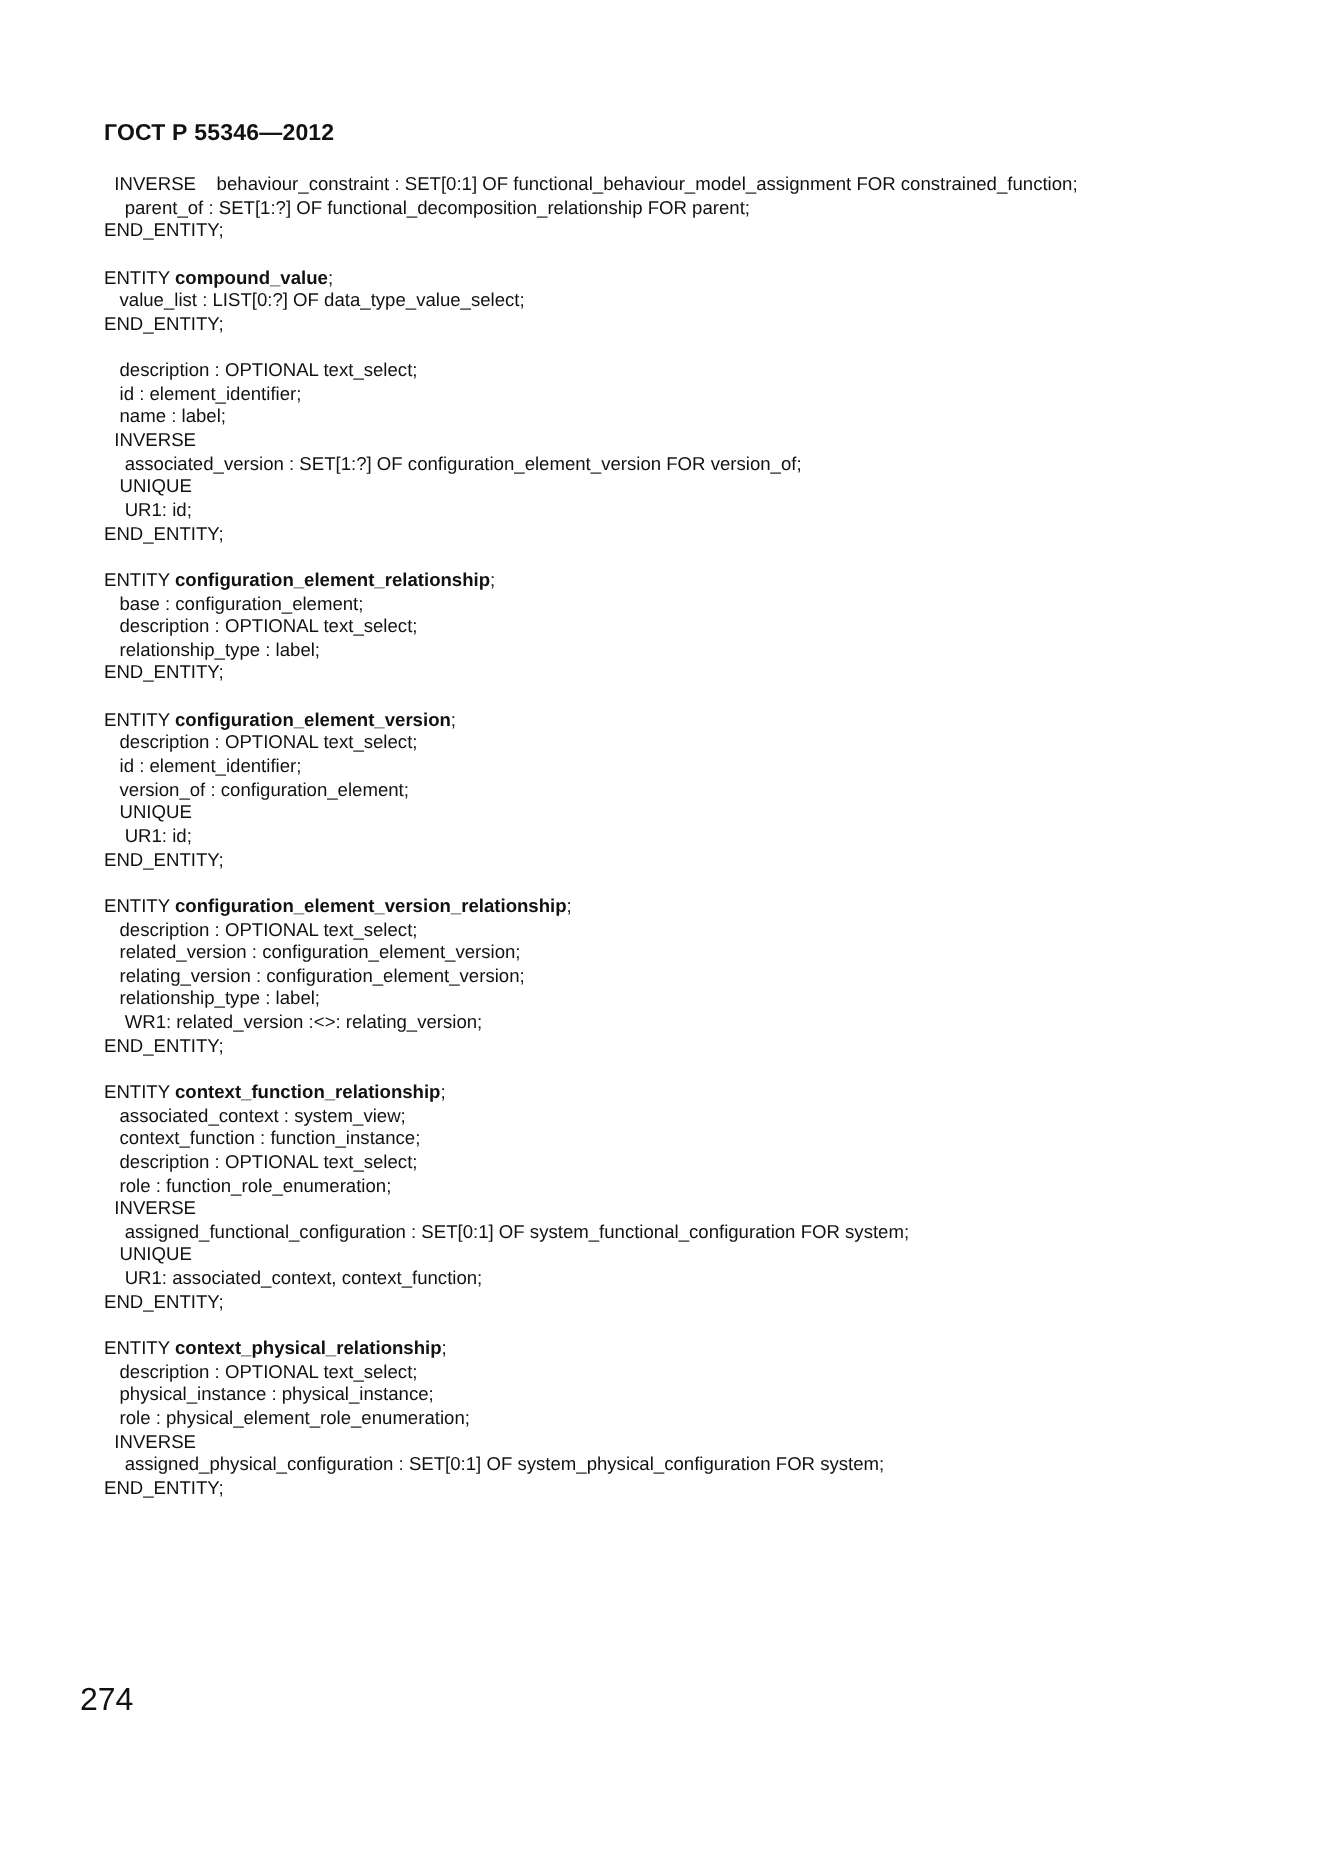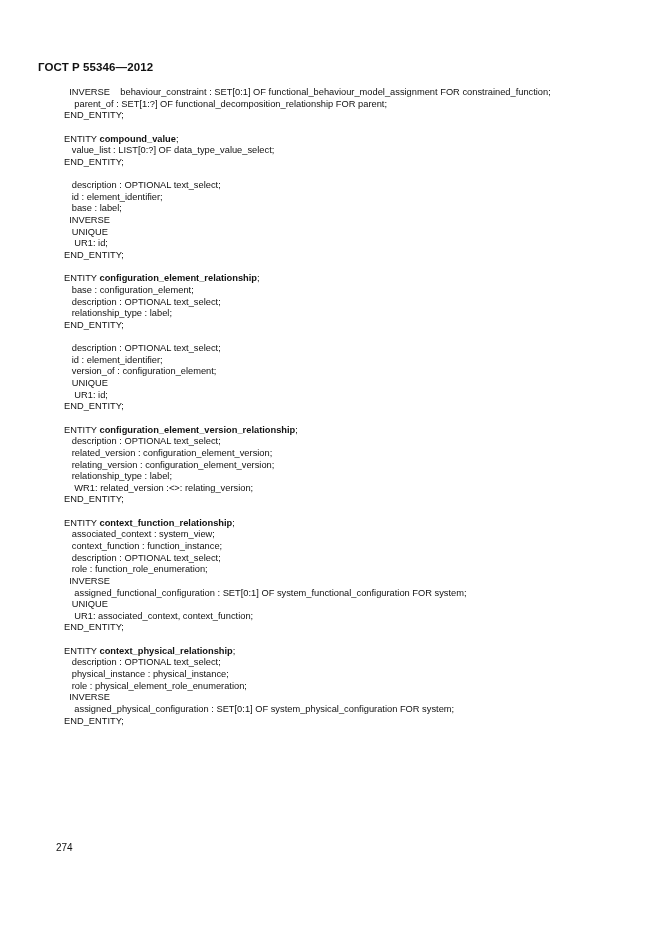--- a/index.html
+++ b/index.html
@@ -10,48 +10,48 @@
     body {
       width: 661px;
       height: 935px;
       position: relative;
       overflow: hidden;
       font-family: "Liberation Sans", sans-serif;
       color: #111111;
     }
     .page-header {
       position: absolute;
-      left: 38px;
+      left: 52px;
       top: 61px;
       font-size: 11.5px;
       font-weight: bold;
       letter-spacing: 0.1px;
     }
     .content {
       position: absolute;
-      left: 64px;
+      left: 52px;
       top: 87px;
       width: 590px;
       font-size: 9.3px;
       line-height: 11.65px;
     }
     .line {
       white-space: pre;
       height: 11.65px;
     }
     .gap {
       height: 11.65px;
     }
     .block { }
     .ent-name { font-weight: bold; }
     .page-number {
       position: absolute;
-      left: 56px;
+      left: 40px;
       top: 842px;
-      font-size: 10px;
+      font-size: 16px;
       text-align: center;
     }
   </style>
 </head>
 <body>
 
 <div class="page-header">ГОСТ Р 55346—2012</div>
 
 <div class="content">
   <div class="block">
@@ -64,38 +64,40 @@
   <div class="block">
     <div class="line"><span>ENTITY </span><span class="ent-name">compound_value</span><span>;</span></div>
     <div class="line">   value_list : LIST[0:?] OF data_type_value_select;</div>
     <div class="line">END_ENTITY;</div>
   </div>
   <div class="gap"></div>
 
   <div class="block">
     <div class="line">   description : OPTIONAL text_select;</div>
     <div class="line">   id : element_identifier;</div>
-    <div class="line">   base : label;</div>
+    <div class="line">   name : label;</div>
     <div class="line">  INVERSE</div>
+    <div class="line">    associated_version : SET[1:?] OF configuration_element_version FOR version_of;</div>
     <div class="line">   UNIQUE</div>
     <div class="line">    UR1: id;</div>
     <div class="line">END_ENTITY;</div>
   </div>
   <div class="gap"></div>
 
   <div class="block">
     <div class="line"><span>ENTITY </span><span class="ent-name">configuration_element_relationship</span><span>;</span></div>
     <div class="line">   base : configuration_element;</div>
     <div class="line">   description : OPTIONAL text_select;</div>
     <div class="line">   relationship_type : label;</div>
     <div class="line">END_ENTITY;</div>
   </div>
   <div class="gap"></div>
 
   <div class="block">
+    <div class="line"><span>ENTITY </span><span class="ent-name">configuration_element_version</span><span>;</span></div>
     <div class="line">   description : OPTIONAL text_select;</div>
     <div class="line">   id : element_identifier;</div>
     <div class="line">   version_of : configuration_element;</div>
     <div class="line">   UNIQUE</div>
     <div class="line">    UR1: id;</div>
     <div class="line">END_ENTITY;</div>
   </div>
   <div class="gap"></div>
 
   <div class="block">

